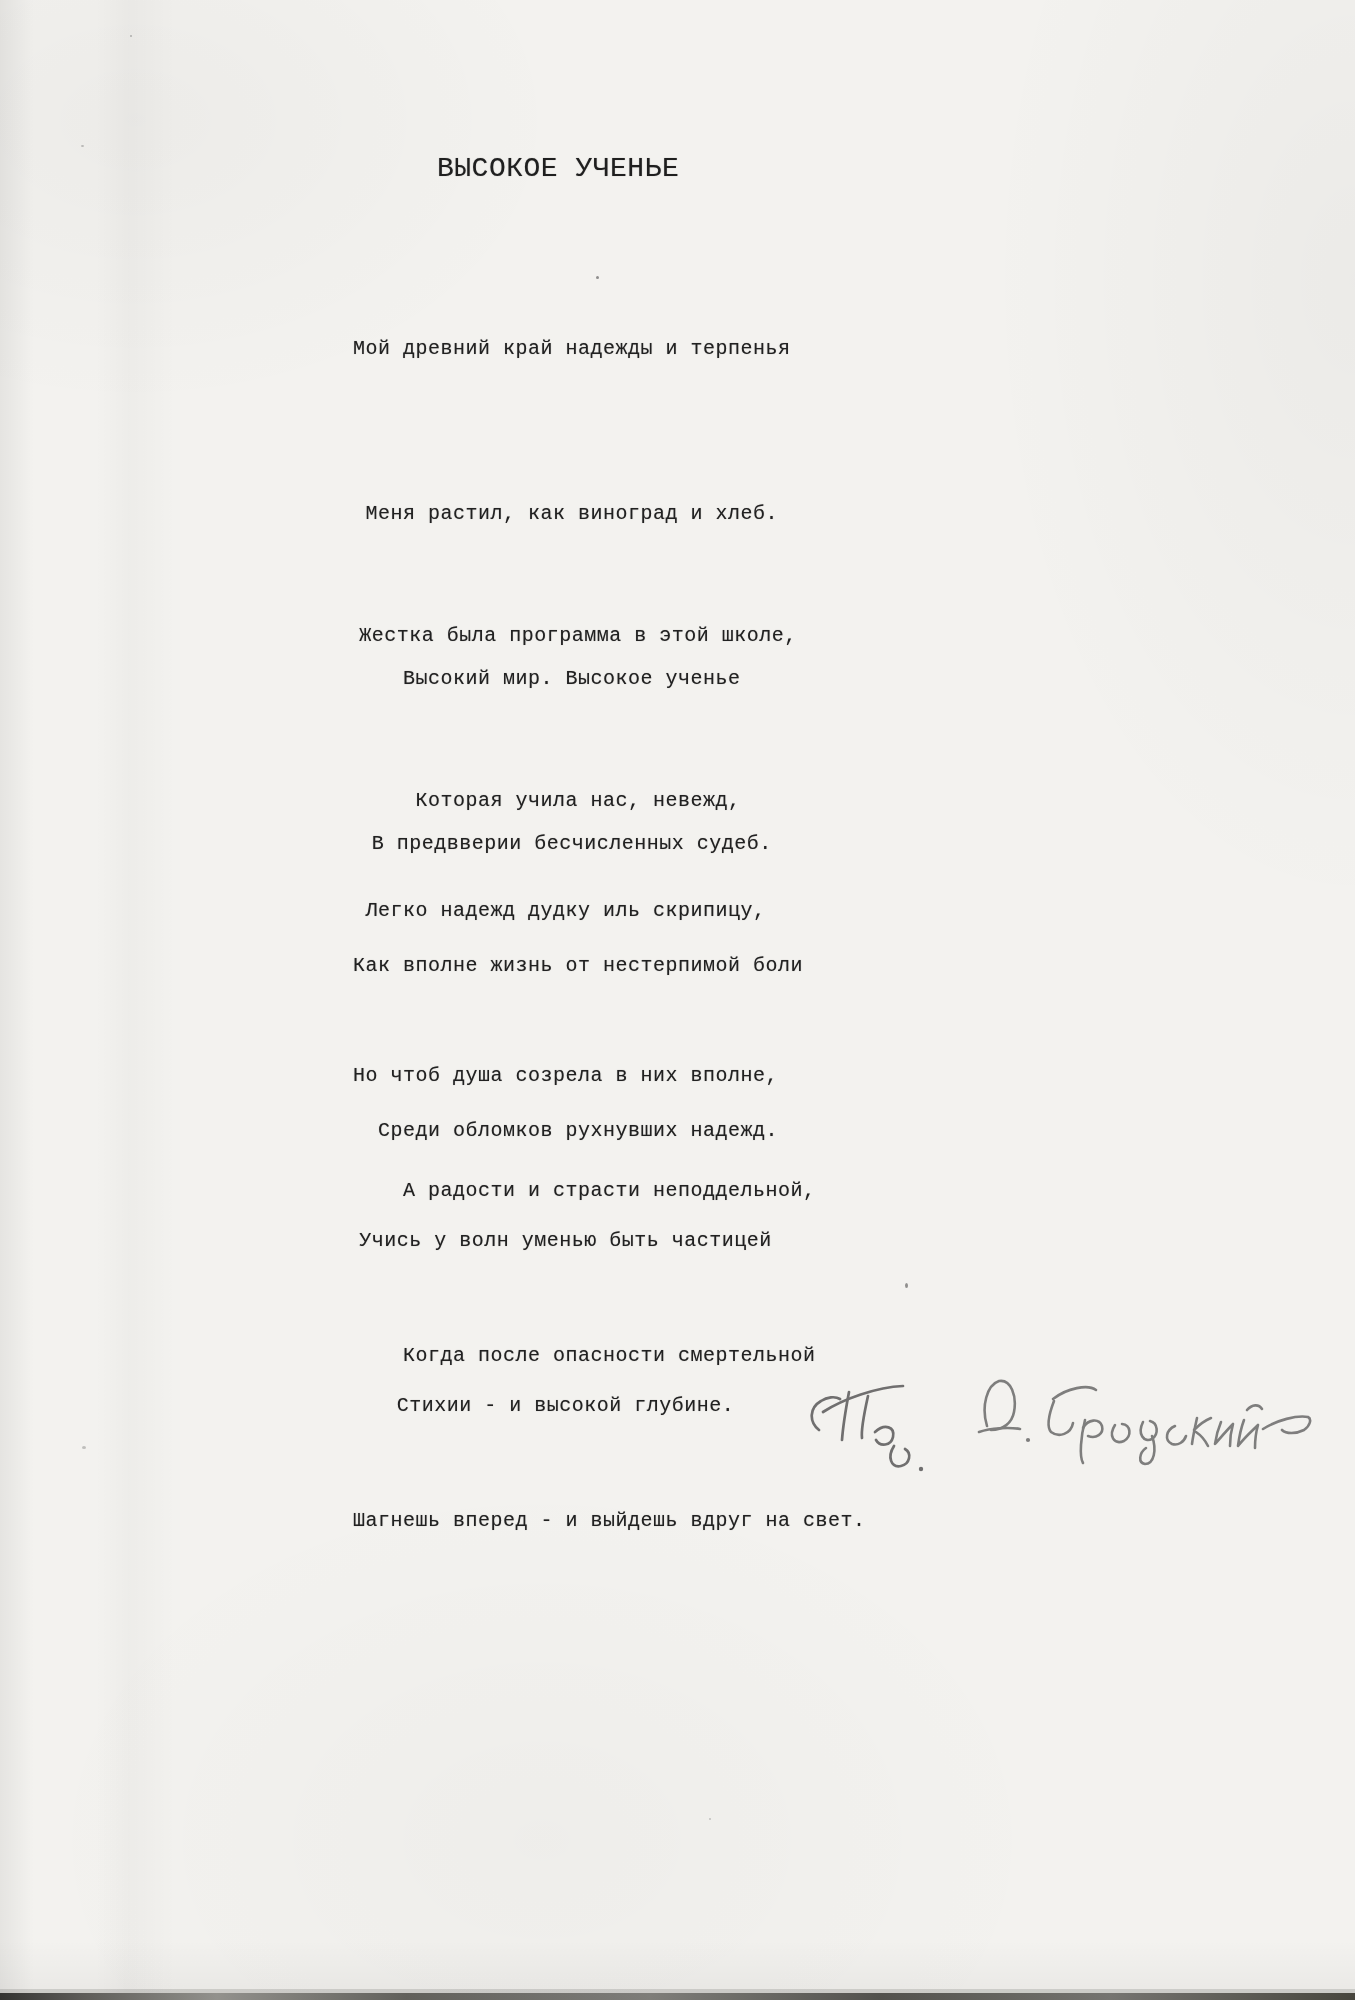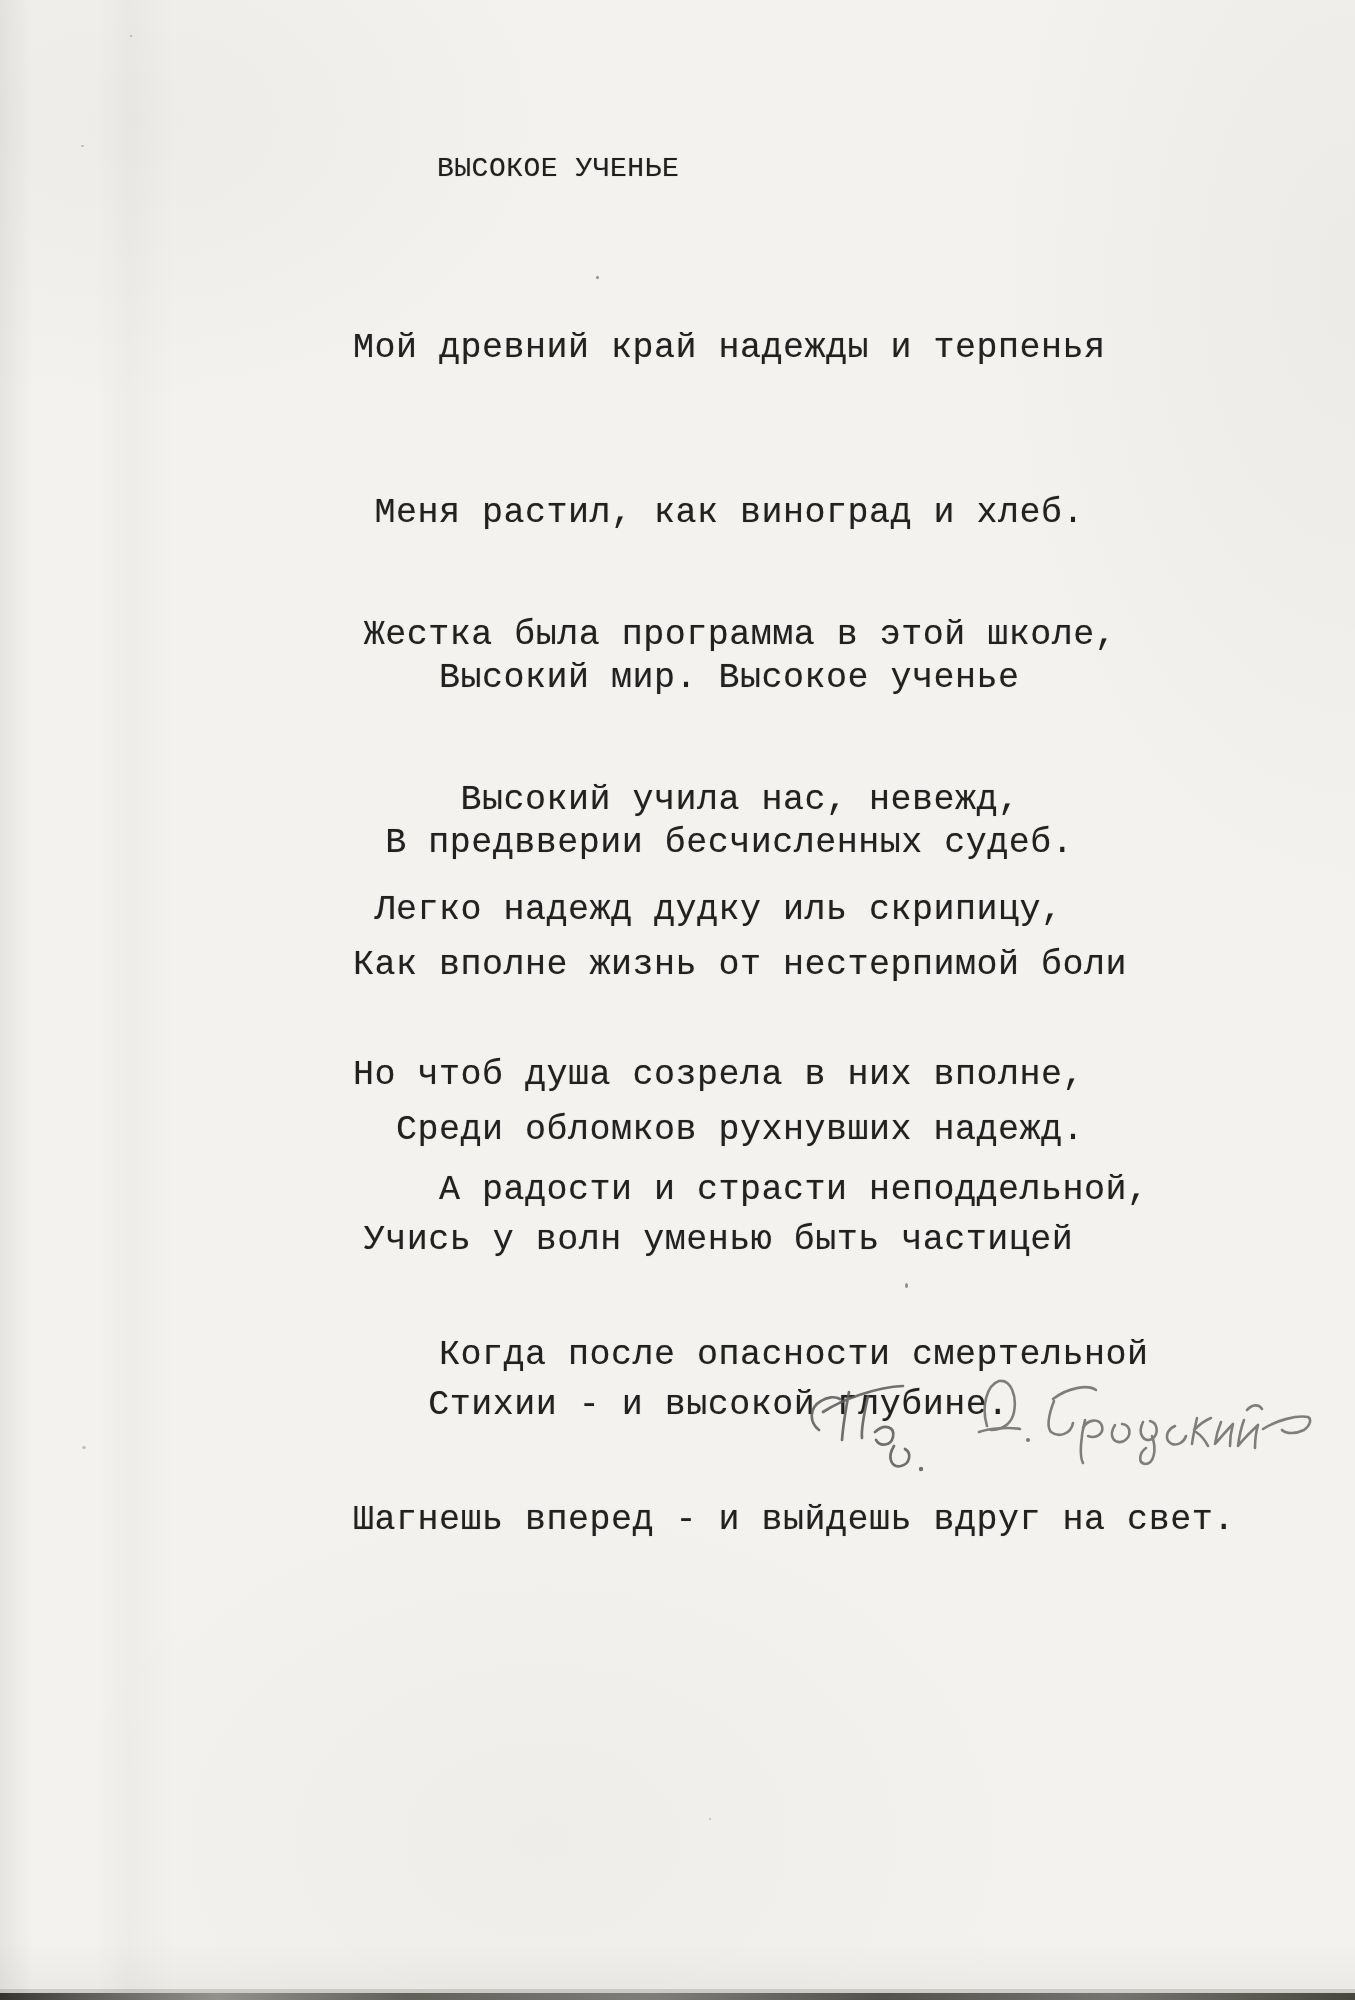--- a/index.html
+++ b/index.html
@@ -21,21 +21,21 @@
     text-align: center;
   }
   .title{
     position:absolute;left:437px;top:141px;
     font-size:28px;line-height:55px;letter-spacing:0.5px;
     color:#1f1f1f;text-shadow:0 0 1px rgba(25,25,25,0.4);
     white-space:pre;
   }
   .stanza{
     position:absolute;left:353px;
-    font-size:35px;line-height:55px;letter-spacing:0.5px;
+    font-size:20px;line-height:55px;letter-spacing:0.5px;
     color:#212121;text-shadow:0 0 1px rgba(25,25,25,0.35);
     white-space:pre;
   }
   .stanza-1{top:211px;}
   .stanza-2{top:498px;}
   .stanza-3{top:773px;}
   .stanza-4{top:1053px;}
   .signature{position:absolute;left:795px;top:1368px;width:540px;height:120px;}
   .signature svg{display:block;width:100%;height:100%;}
   .speck{position:absolute;border-radius:50%;}
@@ -58,21 +58,21 @@
 
   <div class="stanza stanza-1">
     <div>Мой древний край надежды и терпенья</div>
     <div>Меня растил, как виноград и хлеб.</div>
     <div>Высокий мир. Высокое ученье</div>
     <div>В предвверии бесчисленных судеб.</div>
   </div>
 
   <div class="stanza stanza-2">
     <div>Жестка была программа в этой школе,</div>
-    <div>Высокий учила нас, невежд,</div>
+    <div>Которая учила нас, невежд,</div>
     <div>Как вполне жизнь от нестерпимой боли</div>
     <div>Среди обломков рухнувших надежд.</div>
   </div>
 
   <div class="stanza stanza-3">
     <div>Легко надежд дудку иль скрипицу,</div>
     <div>Но чтоб душа созрела в них вполне,</div>
     <div>Учись у волн уменью быть частицей</div>
     <div>Стихии - и высокой глубине.</div>
   </div>

